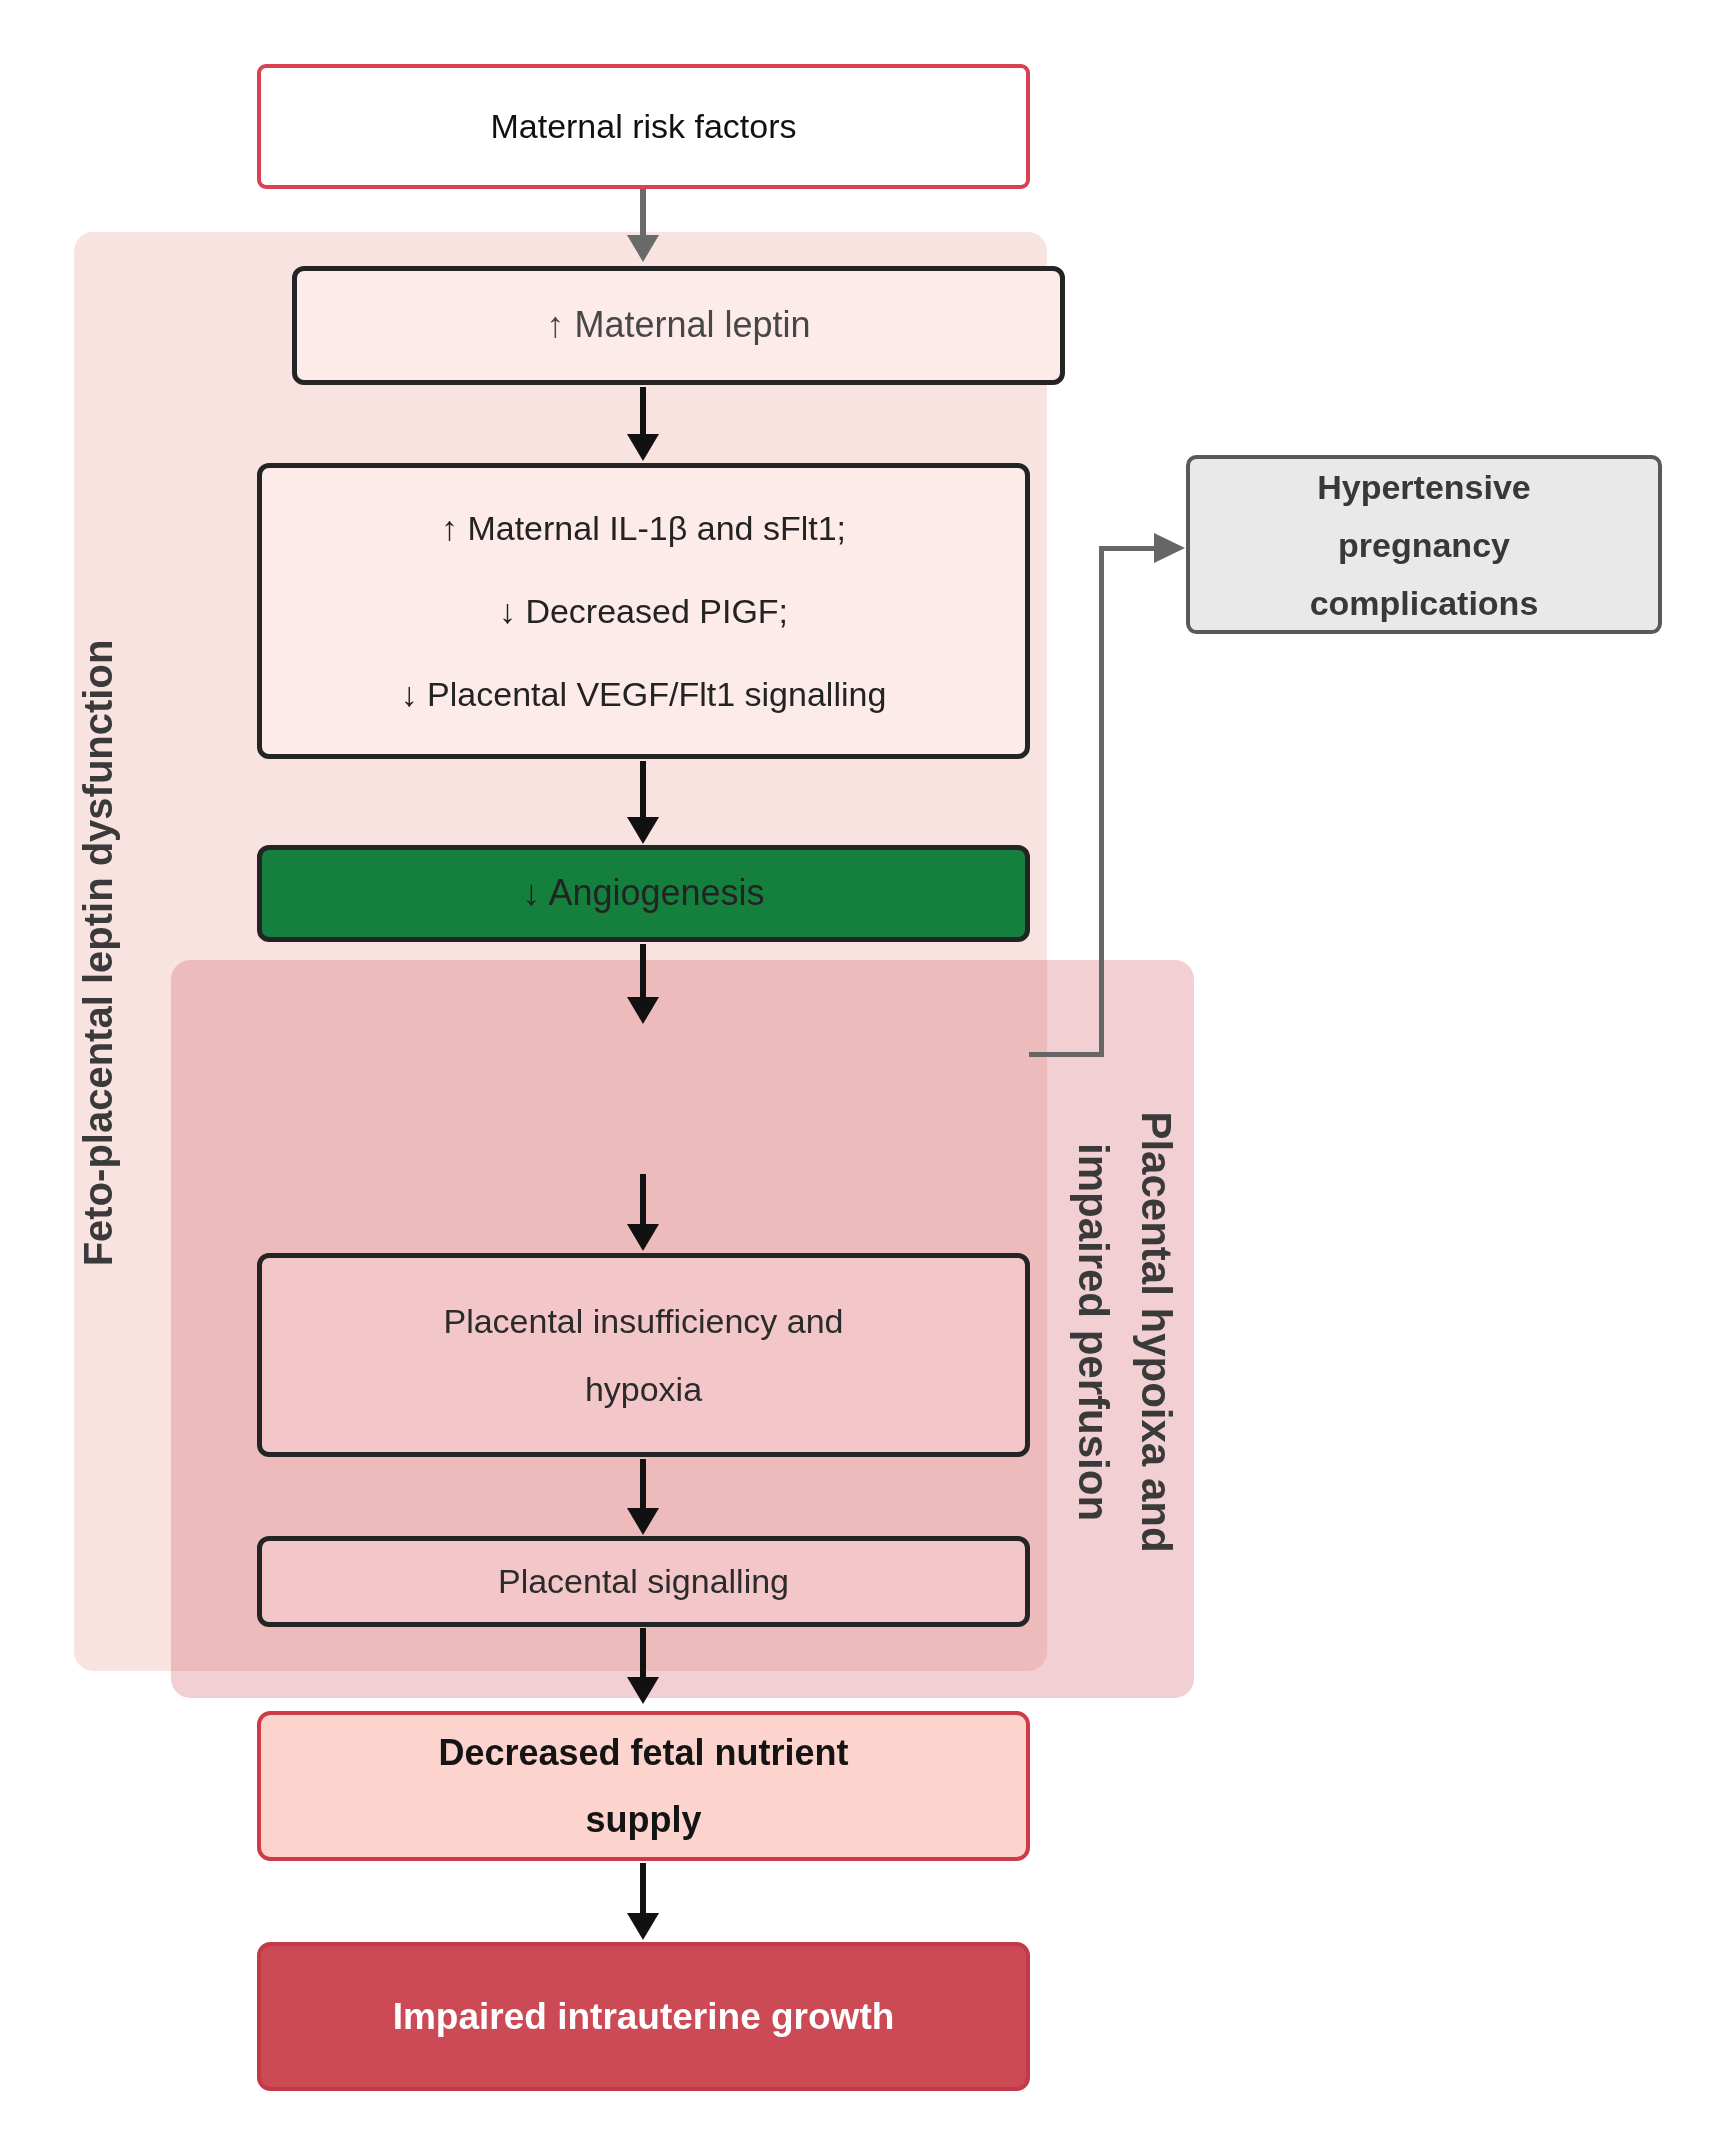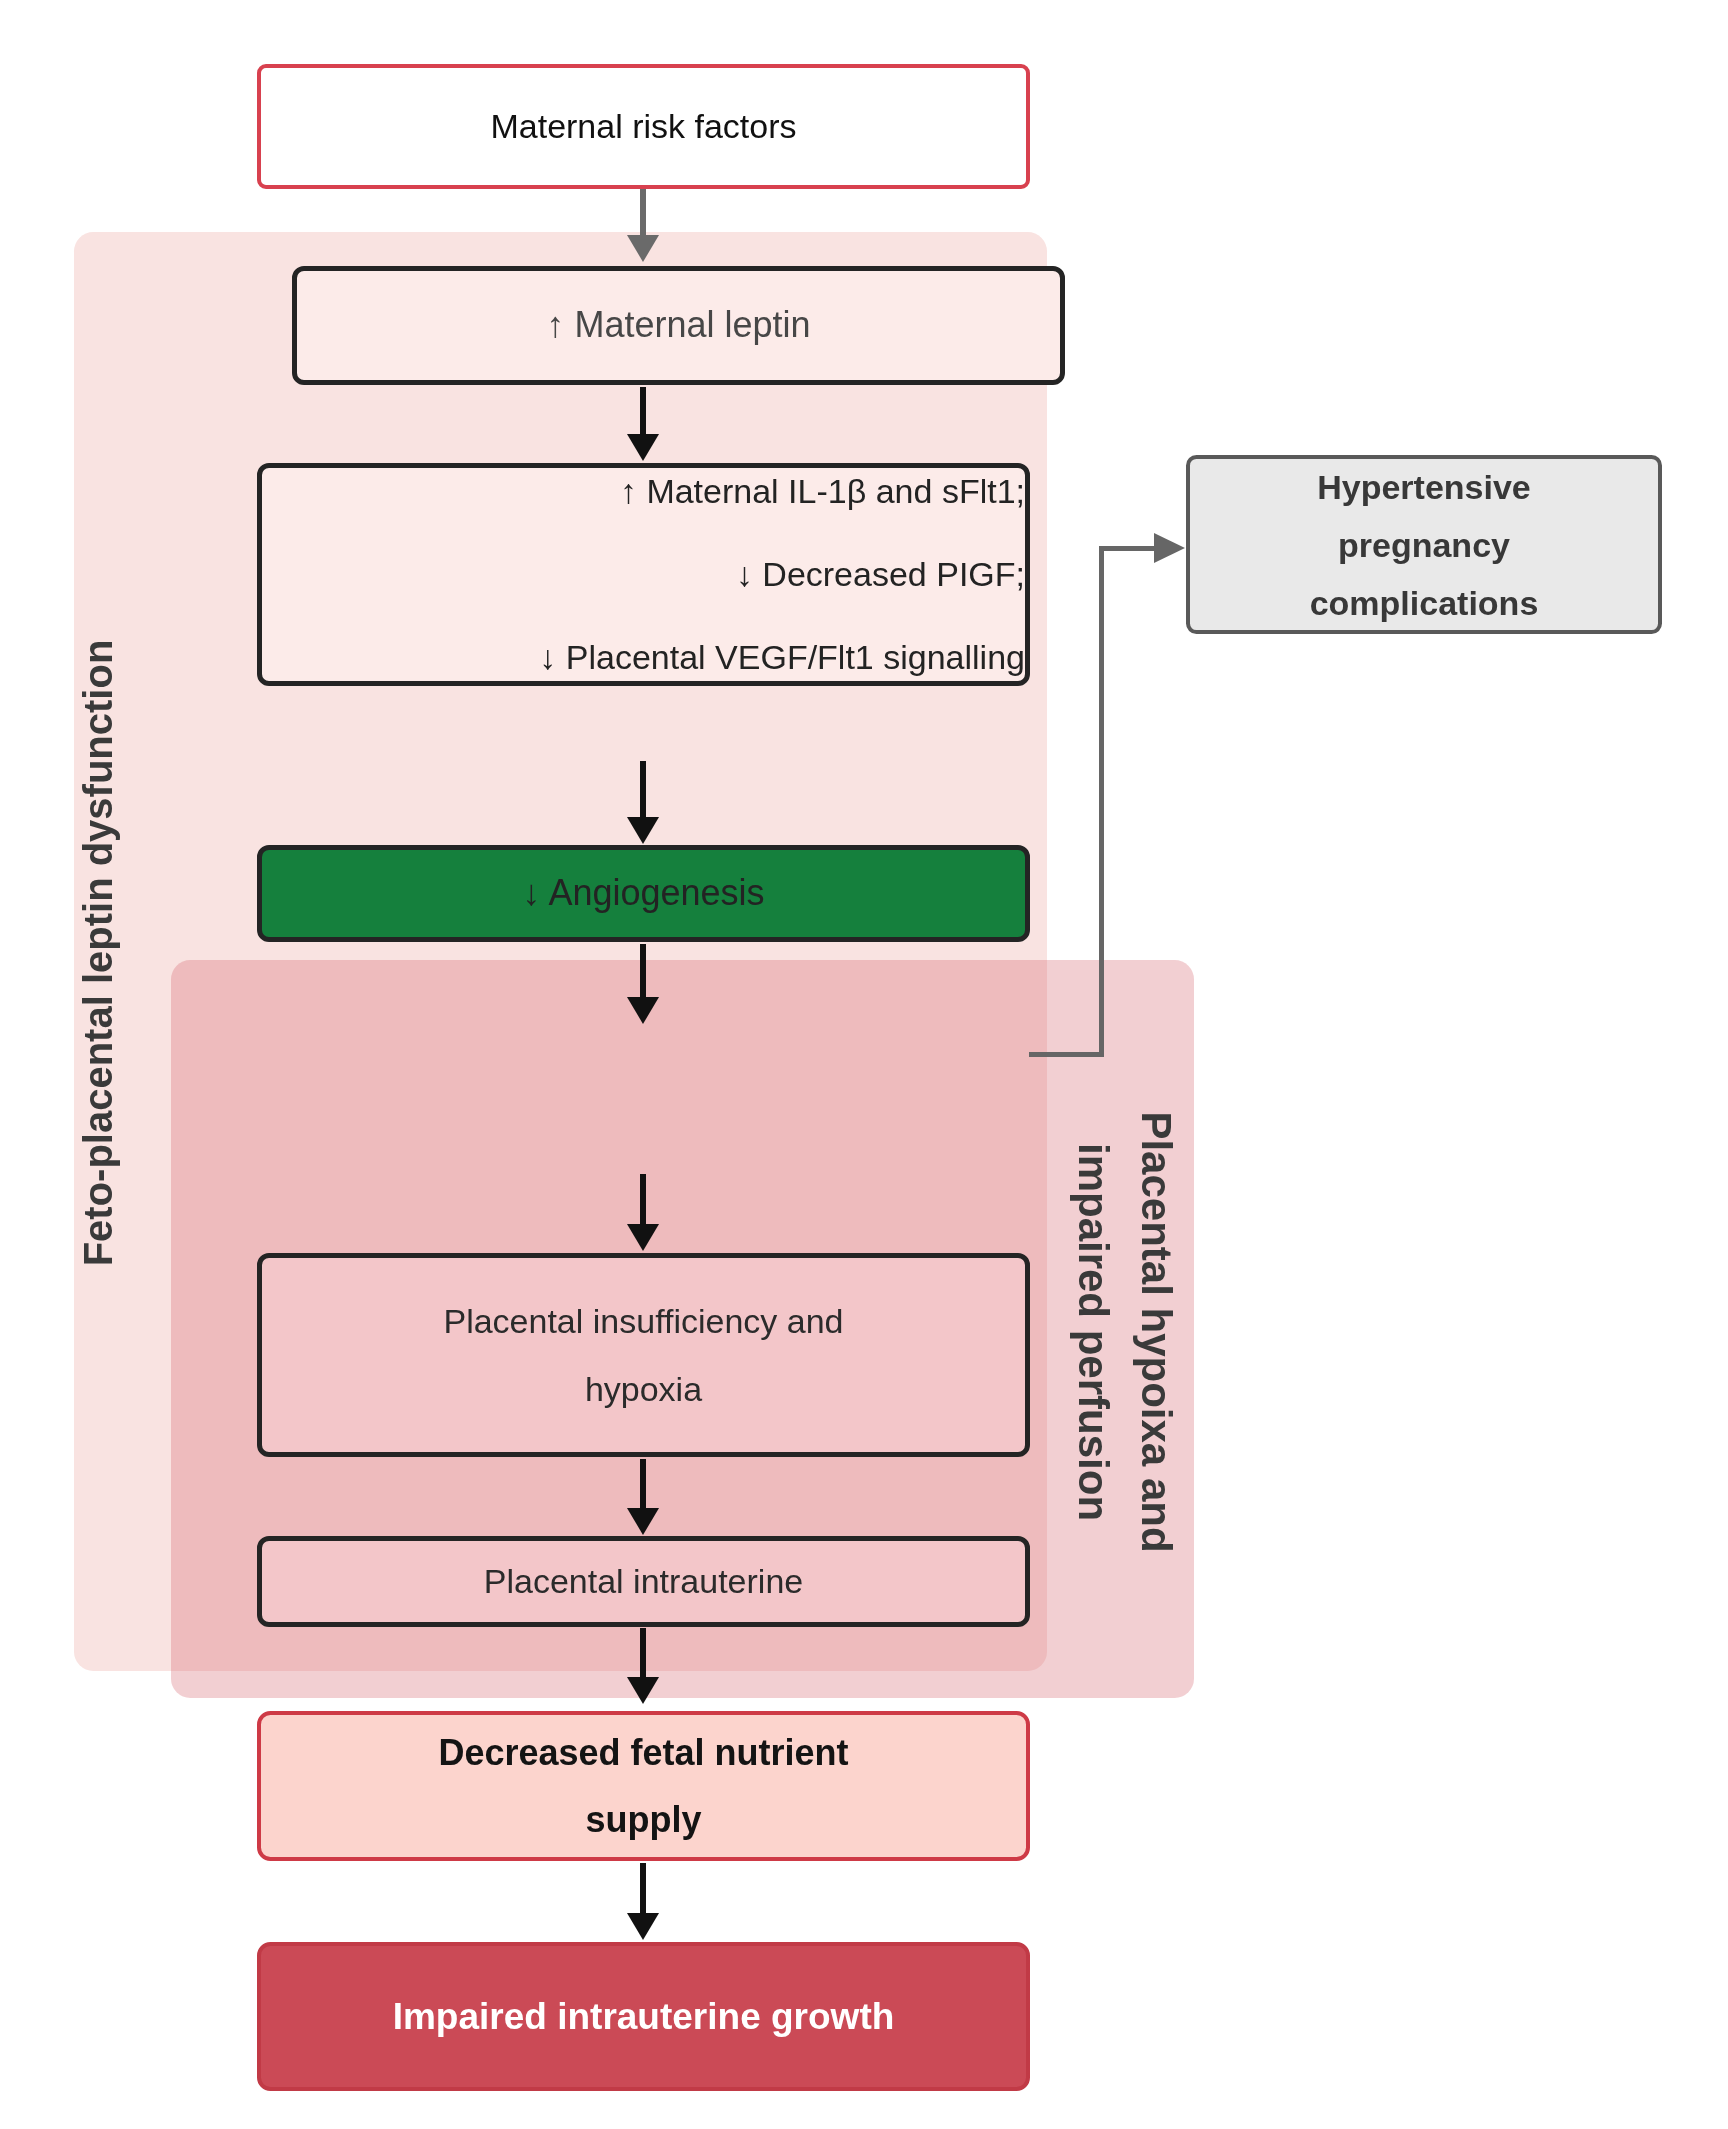--- a/index.html
+++ b/index.html
@@ -43,23 +43,23 @@
     background: #ffffff;
     border: 4.5px solid #d8414f;
     border-radius: 9px;
     color: #111111; font-size: 34px;
   }
   .node-leptin {
     top: 266px; height: 119px;
     background: #fcebe9; color: #474747; font-size: 36px; margin-left: 35px;
   }
   .node-mediators {
-    top: 463px; height: 223px;
+    top: 463px; height: 296px;
     background: #fcebe9; color: #232323;
-    font-size: 34px; line-height: 83px; align-items: flex-end;
+    font-size: 34px; line-height: 83px;
   }
   .node-angiogenesis {
     top: 845px; height: 97px;
     background: #15803d; color: #232323; font-size: 36px;
   }
   .node-hypoperfusion {
     top: 1026px; height: 147px;
     background: #f3c6c9; color: #2b2b2b; font-size: 36px;
   }
   .node-insufficiency {
@@ -190,21 +190,21 @@
     <span>↓ Angiogenesis</span>
   </div>
 
 
   <div class="node node-insufficiency">
     <span>Placental insufficiency and</span>
     <span>hypoxia</span>
   </div>
 
   <div class="node node-dysfunction">
-    <span>Placental intrauterine</span>
+    <span>Placental signalling</span>
   </div>
 
   <div class="node node-nutrient">
     <span>Decreased fetal nutrient</span>
     <span>supply</span>
   </div>
 
   <div class="node node-growth">
     <span>Impaired intrauterine growth</span>
   </div>

